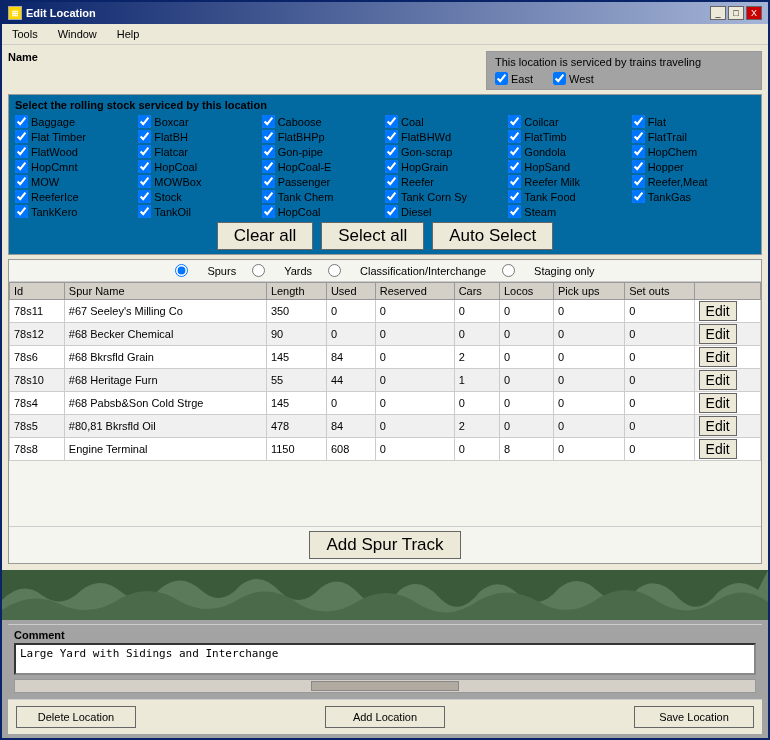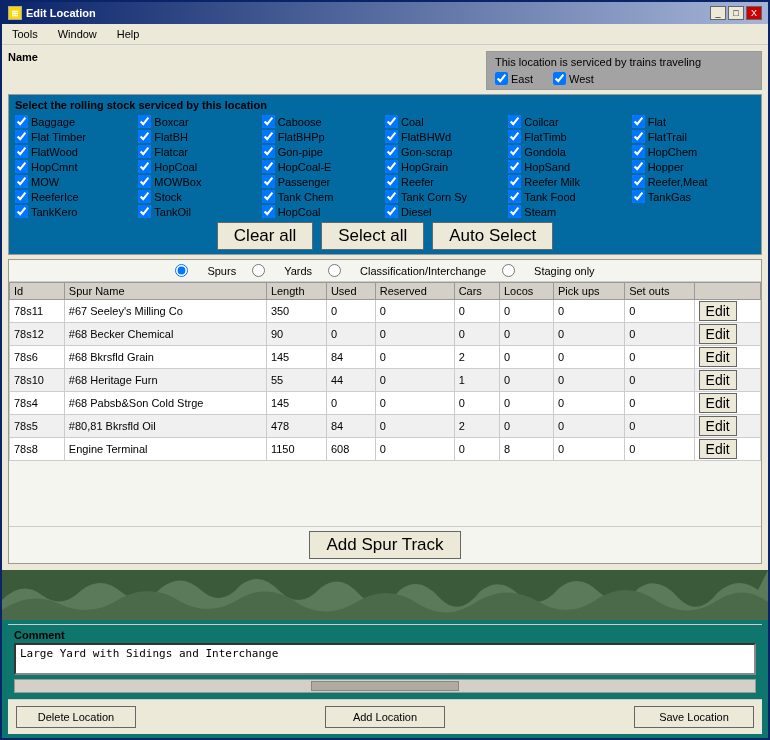--- a/index.html
+++ b/index.html
@@ -673,21 +673,21 @@
 
   </div>
 
   <div class="wavy-section">
     <svg viewBox="0 0 770 50" preserveAspectRatio="none" height="50">
       <path d="M0,30 Q20,10 40,25 Q60,40 80,20 Q100,5 120,22 Q140,38 160,18 Q180,2 200,20 Q220,38 240,15 Q260,0 280,22 Q300,40 320,18 Q340,2 360,25 Q380,45 400,20 Q420,5 440,28 Q460,48 480,22 Q500,5 520,25 Q540,42 560,18 Q580,2 600,22 Q620,40 640,18 Q660,5 680,28 Q700,48 720,22 Q740,5 760,20 L770,0 L0,0 Z" fill="#3a5a3a"></path>
       <path d="M0,40 Q30,20 60,35 Q90,48 120,28 Q150,12 180,32 Q210,48 240,28 Q270,12 300,35 Q330,50 360,30 Q390,14 420,35 Q450,52 480,30 Q510,14 540,32 Q570,50 600,28 Q630,10 660,32 Q690,50 720,30 Q745,14 770,32 L770,50 L0,50 Z" fill="#4a6a4a"></path>
     </svg>
   </div>
 
-  <div style="background:#0f766e; padding: 4px 6px;">
+  <div style="background:#a3a3a3; padding: 4px 6px;">
     <div class="comment-section">
       <div class="comment-label">Comment</div>
       <textarea class="comment-input" rows="2" id="comment-textarea" style="">Large Yard with Sidings and Interchange</textarea>
       <div class="scrollbar-h">
         <div class="scrollbar-thumb"></div>
       </div>
     </div>
     <div class="bottom-buttons">
       <button class="bottom-btn">Delete Location</button>
       <button class="bottom-btn">Add Location</button>

